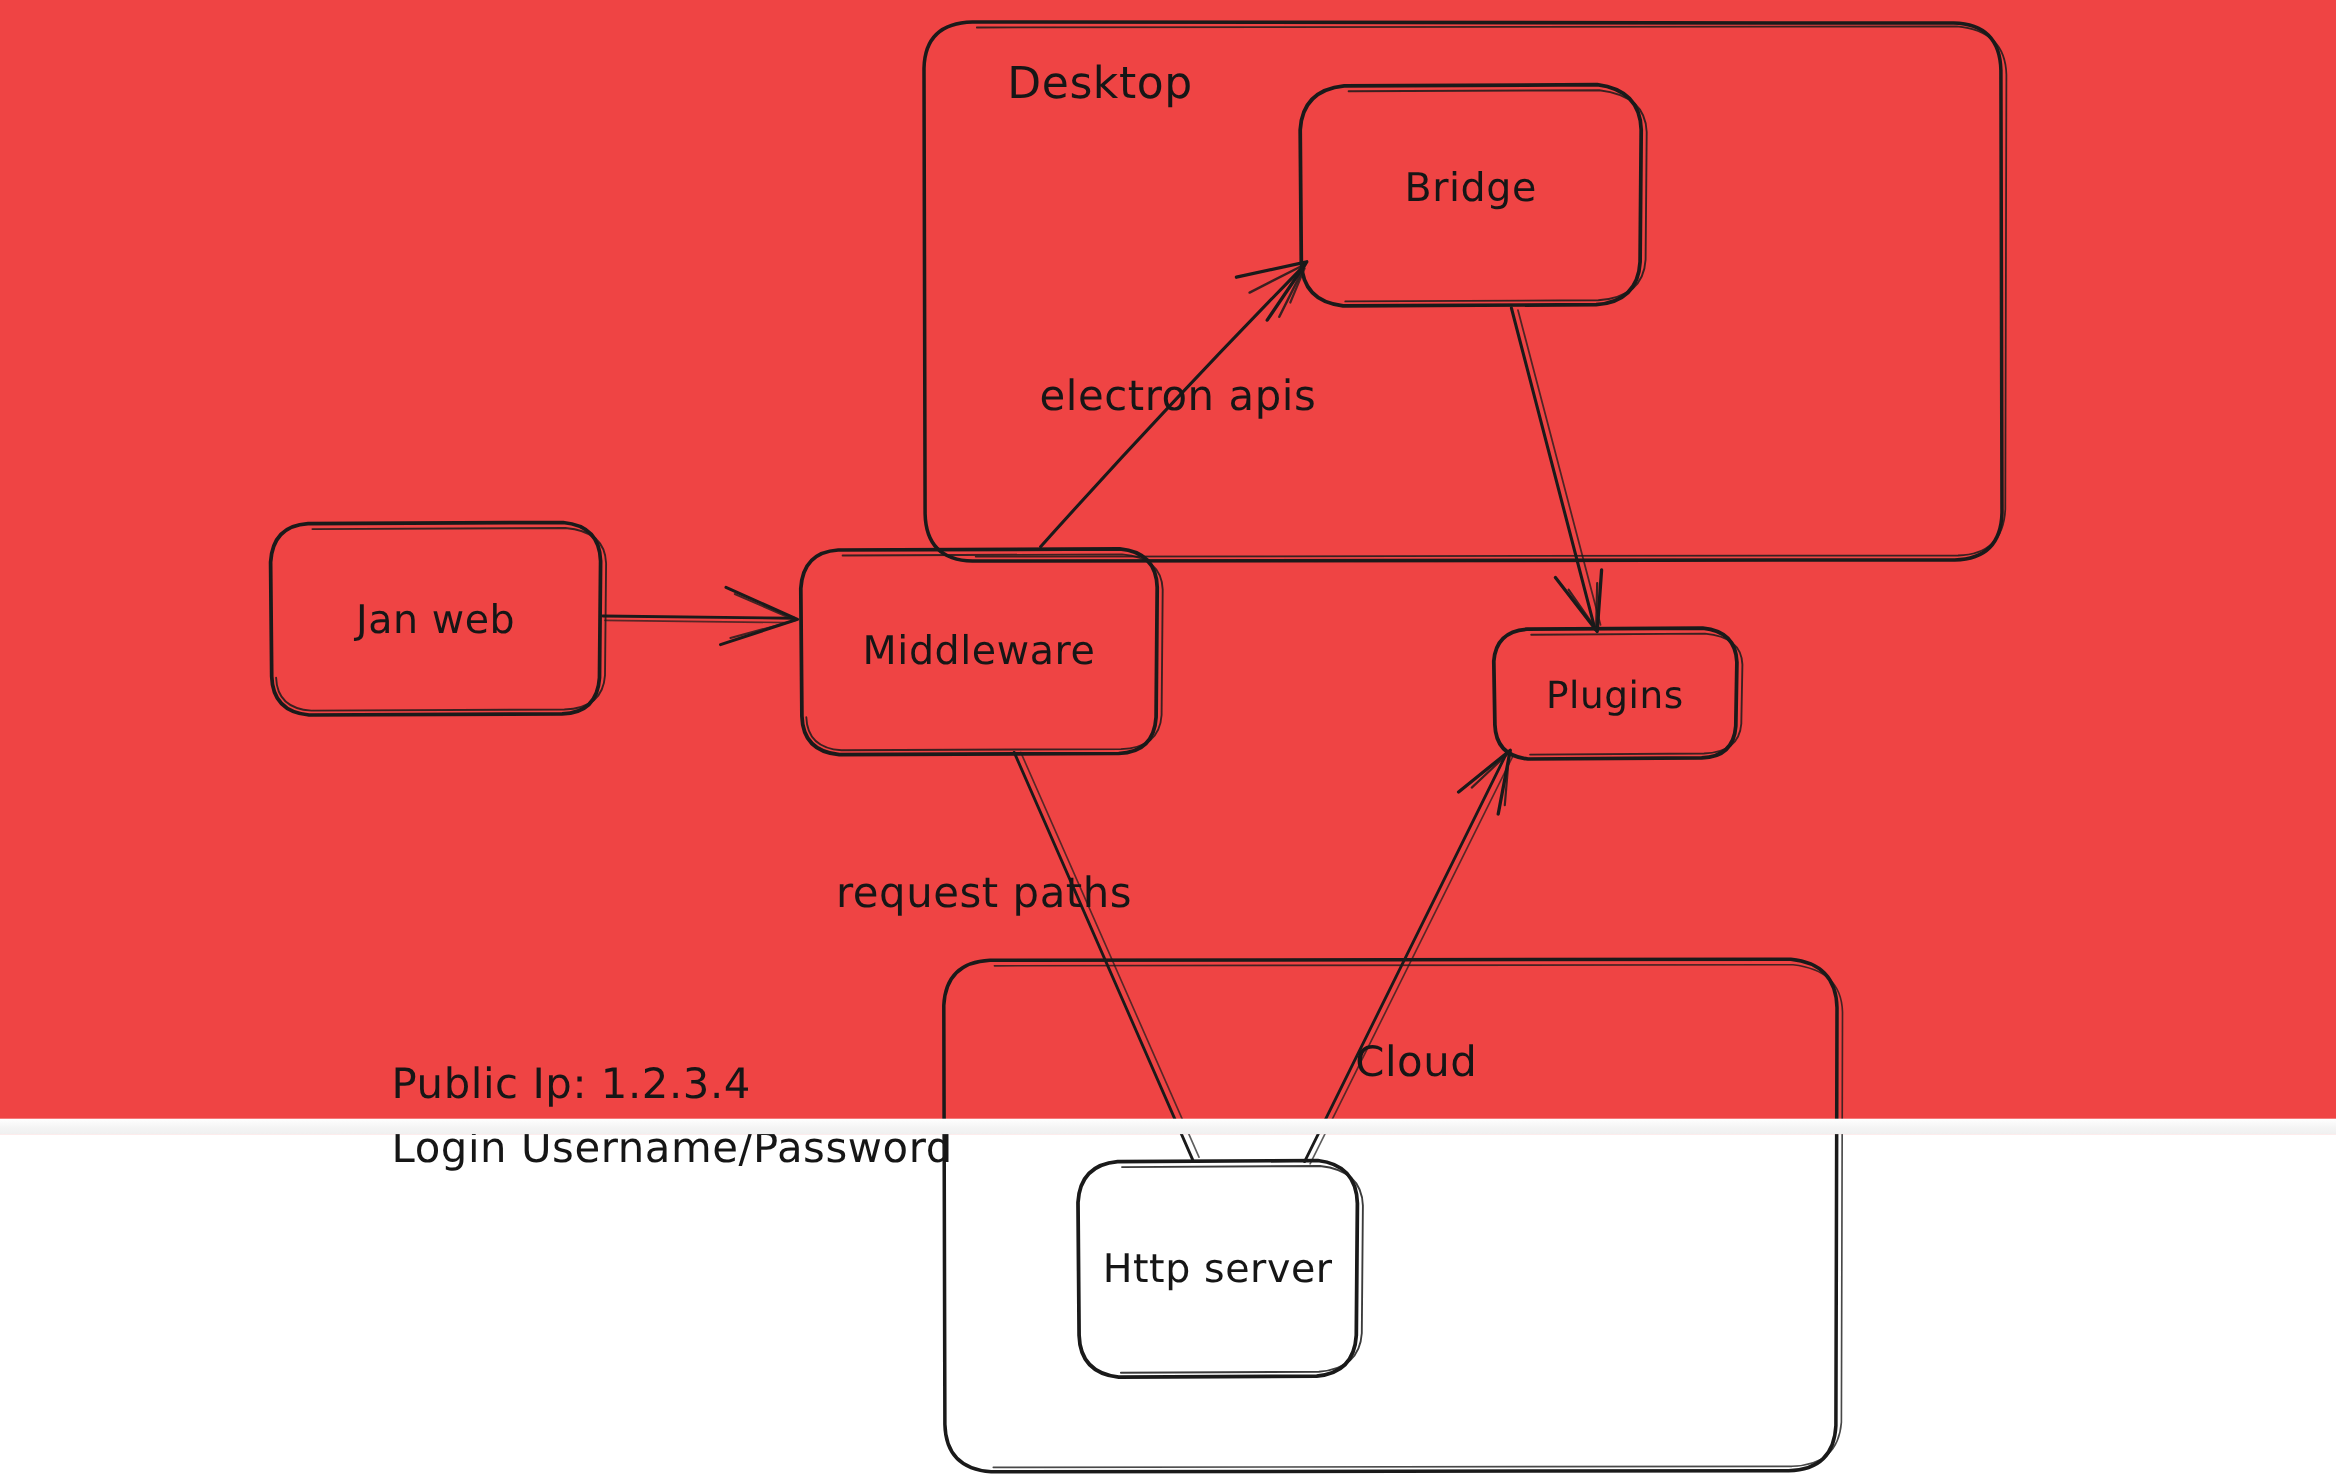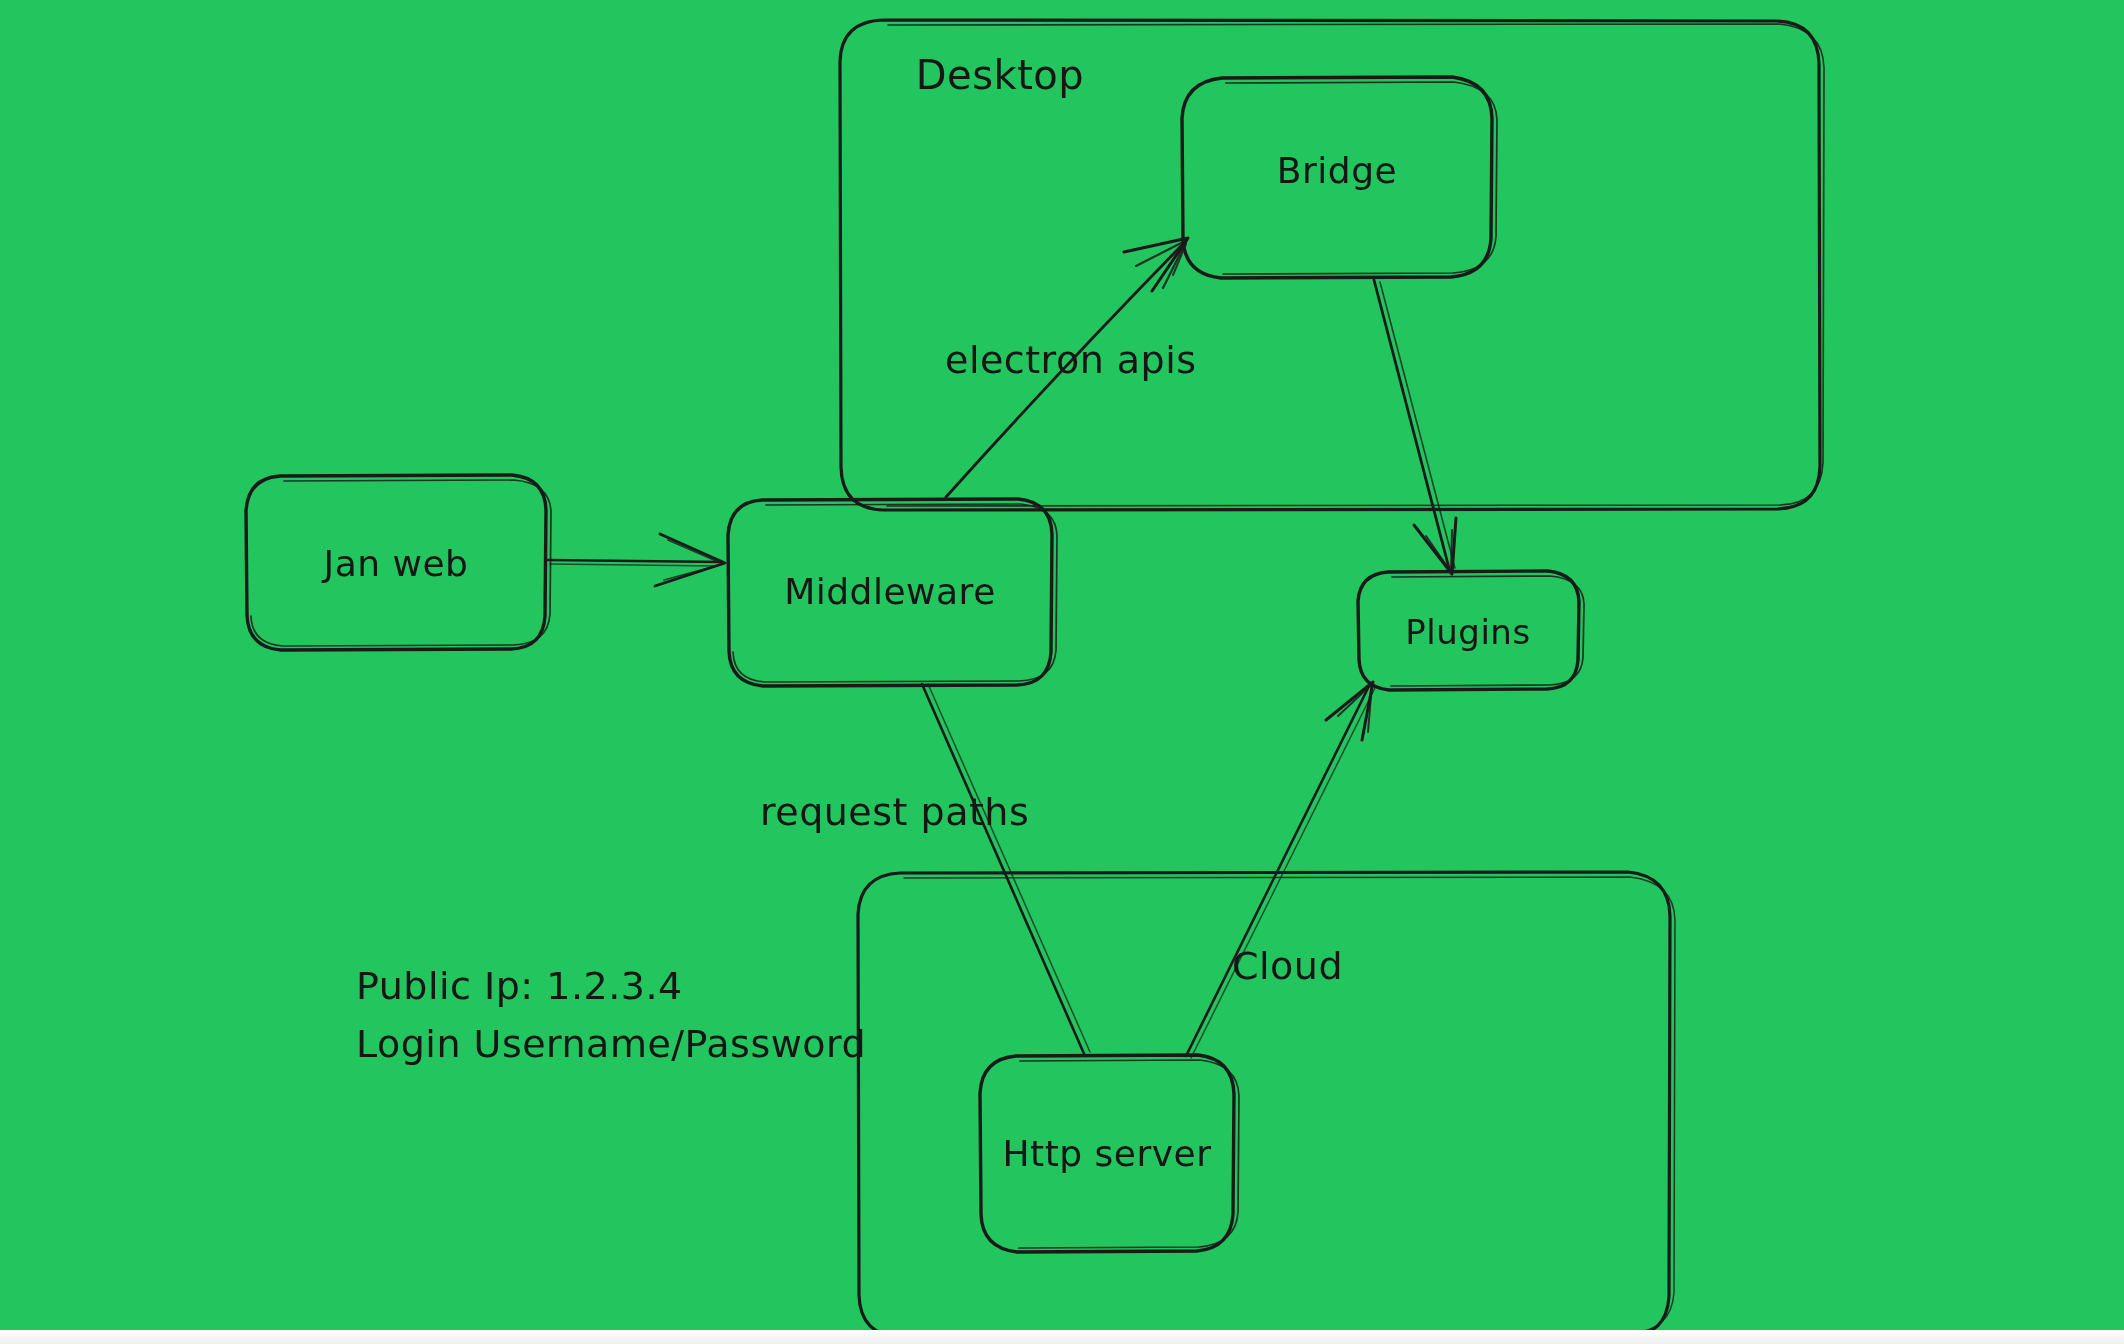--- a/index.html
+++ b/index.html
@@ -10,22 +10,22 @@
   }
   body {
     width: 2124px;
     height: 1344px;
     overflow: hidden;
     font-family: "DejaVu Sans", sans-serif;
   }
   #canvas {
     position: relative;
     width: 2124px;
-    height: 1344px;
-    background: #22c55e;
+    height: 1031px;
+    background: #ef4444;
   }
   #sketch {
     position: absolute;
     top: 0;
     left: 0;
     width: 2124px;
     height: 1344px;
   }
   .hand-text {
     font-family: "DejaVu Sans", sans-serif;

